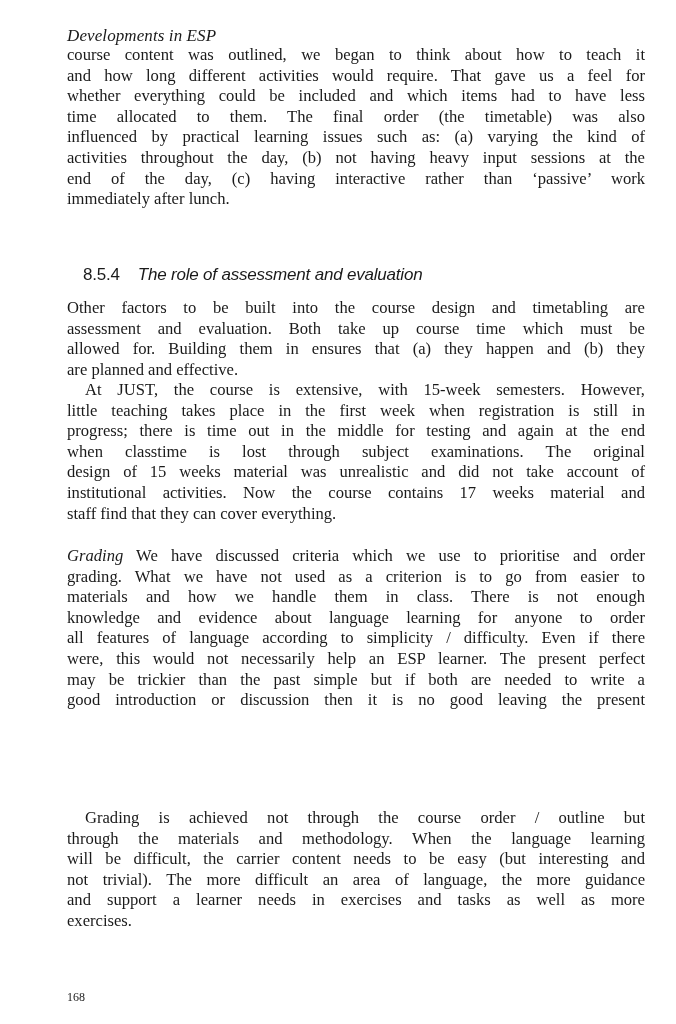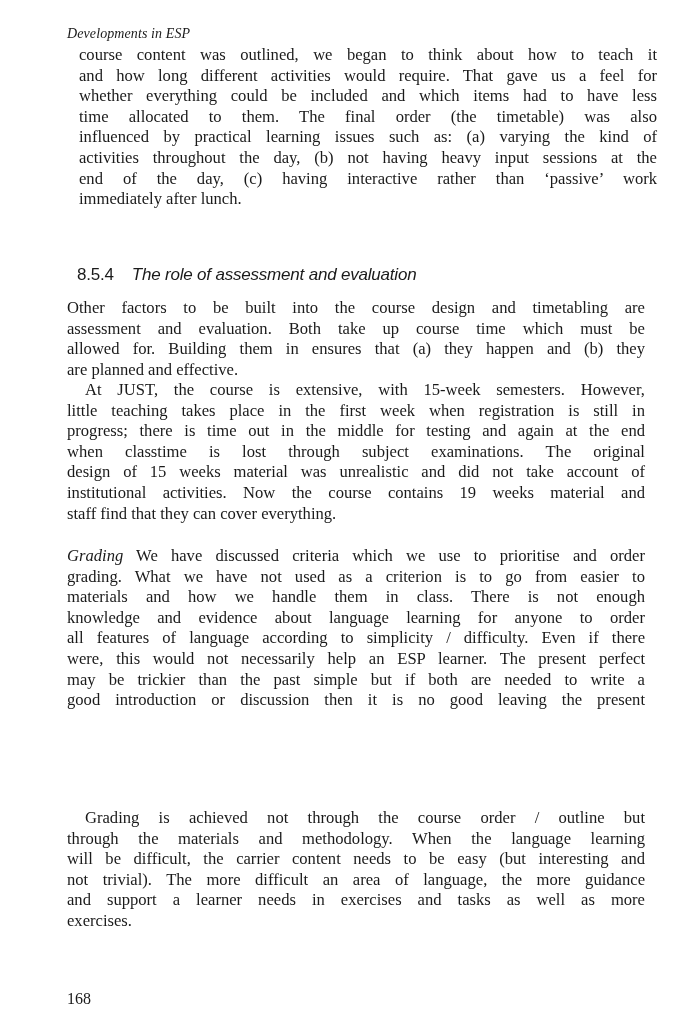--- a/index.html
+++ b/index.html
@@ -19,21 +19,21 @@
     position: absolute;
     left: 67px;
     top: 0;
     width: 578px;
   }
   .running-head {
     position: absolute;
     top: 26px;
     left: 0;
     font-style: italic;
-    font-size: 14px;
+    font-size: 17px;
     letter-spacing: 0.1px;
   }
   .para {
     position: absolute;
     left: 0;
     width: 578px;
     font-size: 16.6px;
     line-height: 20.6px;
     text-align: justify;
     margin: 0;
@@ -45,49 +45,49 @@
     white-space: nowrap;
   }
   .para .line.last {
     text-align-last: left;
   }
   .para .line.indent {
     text-indent: 18px;
   }
   .section-heading {
     position: absolute;
-    left: 10px;
+    left: 16px;
     top: 265px;
     font-family: "Liberation Sans", "DejaVu Sans", sans-serif;
     font-size: 17px;
     font-style: italic;
     letter-spacing: -0.2px;
   }
   .section-heading .num {
     font-style: normal;
     margin-right: 18px;
   }
   .run-in {
     font-style: italic;
   }
   .folio {
     position: absolute;
     left: 0;
     top: 990px;
-    font-size: 16px;
+    font-size: 12px;
   }
 </style>
 </head>
 <body>
 
 <div class="page">
 
   <div class="running-head">Developments in ESP</div>
 
-  <p class="para" style="top:45px;margin-left:12px;">
+  <p class="para" style="top:45px;">
     <span class="line">course content was outlined, we began to think about how to teach it</span>
     <span class="line">and how long different activities would require. That gave us a feel for</span>
     <span class="line">whether everything could be included and which items had to have less</span>
     <span class="line">time allocated to them. The final order (the timetable) was also</span>
     <span class="line">influenced by practical learning issues such as: (a) varying the kind of</span>
     <span class="line">activities throughout the day, (b) not having heavy input sessions at the</span>
     <span class="line">end of the day, (c) having interactive rather than ‘passive’ work</span>
     <span class="line last">immediately after lunch.</span>
   </p>
 
@@ -101,21 +101,21 @@
     <span class="line">allowed for. Building them in ensures that (a) they happen and (b) they</span>
     <span class="line last">are planned and effective.</span>
   </p>
 
   <p class="para" style="top:380px;">
     <span class="line indent">At JUST, the course is extensive, with 15-week semesters. However,</span>
     <span class="line">little teaching takes place in the first week when registration is still in</span>
     <span class="line">progress; there is time out in the middle for testing and again at the end</span>
     <span class="line">when classtime is lost through subject examinations. The original</span>
     <span class="line">design of 15 weeks material was unrealistic and did not take account of</span>
-    <span class="line">institutional activities. Now the course contains 19 weeks material and</span>
+    <span class="line">institutional activities. Now the course contains 17 weeks material and</span>
     <span class="line last">staff find that they can cover everything.</span>
   </p>
 
   <p class="para" style="top:546px;">
     <span class="line"><span class="run-in">Grading</span><span> We have discussed criteria which we use to prioritise and order</span></span>
     <span class="line">grading. What we have not used as a criterion is to go from easier to</span>
     <span class="line">materials and how we handle them in class. There is not enough</span>
     <span class="line">knowledge and evidence about language learning for anyone to order</span>
     <span class="line">all features of language according to simplicity / difficulty. Even if there</span>
     <span class="line">were, this would not necessarily help an ESP learner. The present perfect</span>

